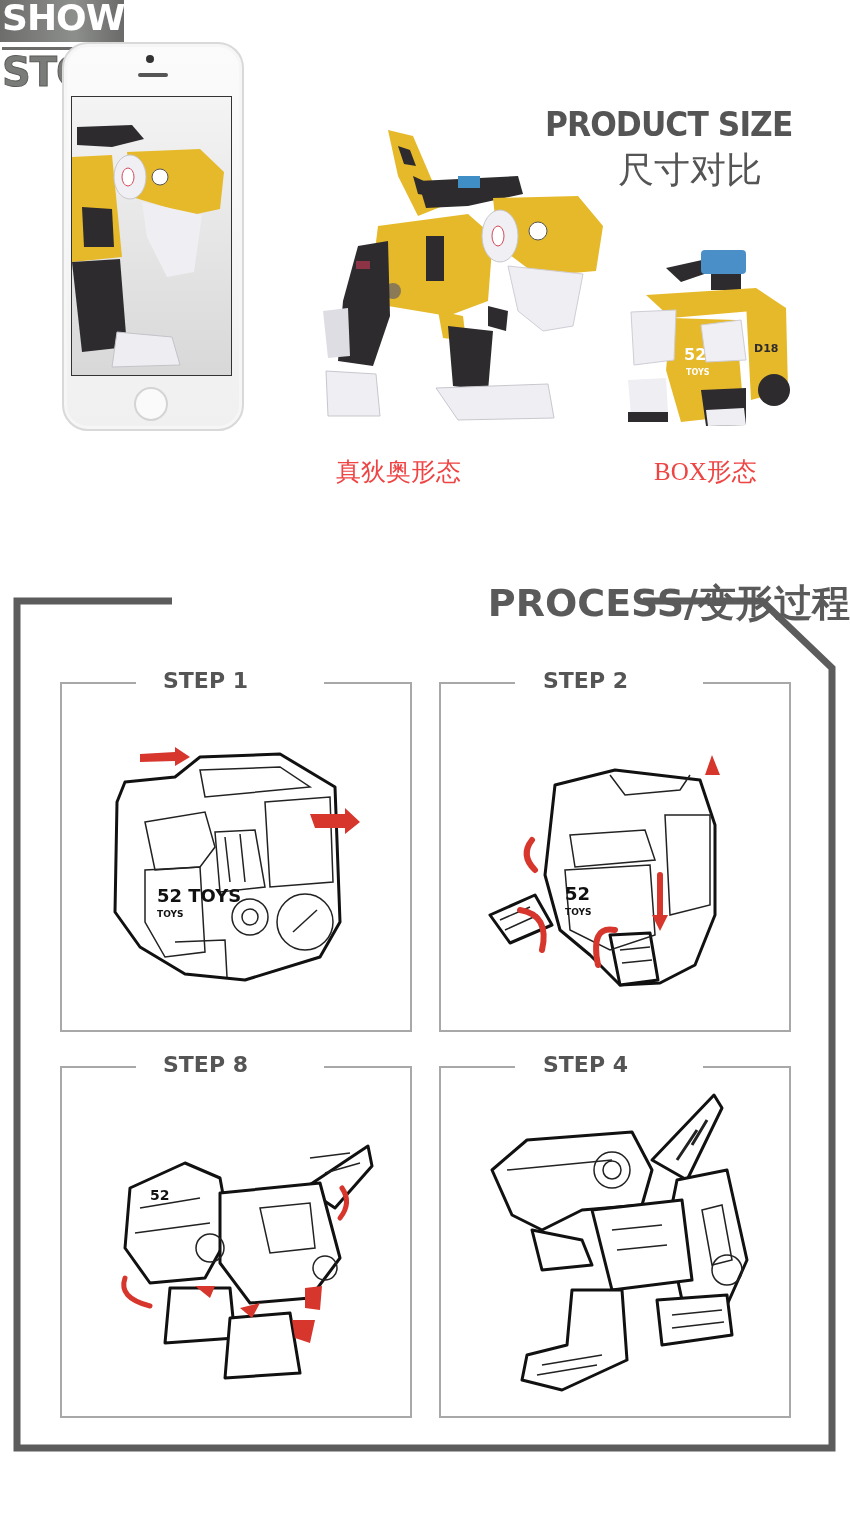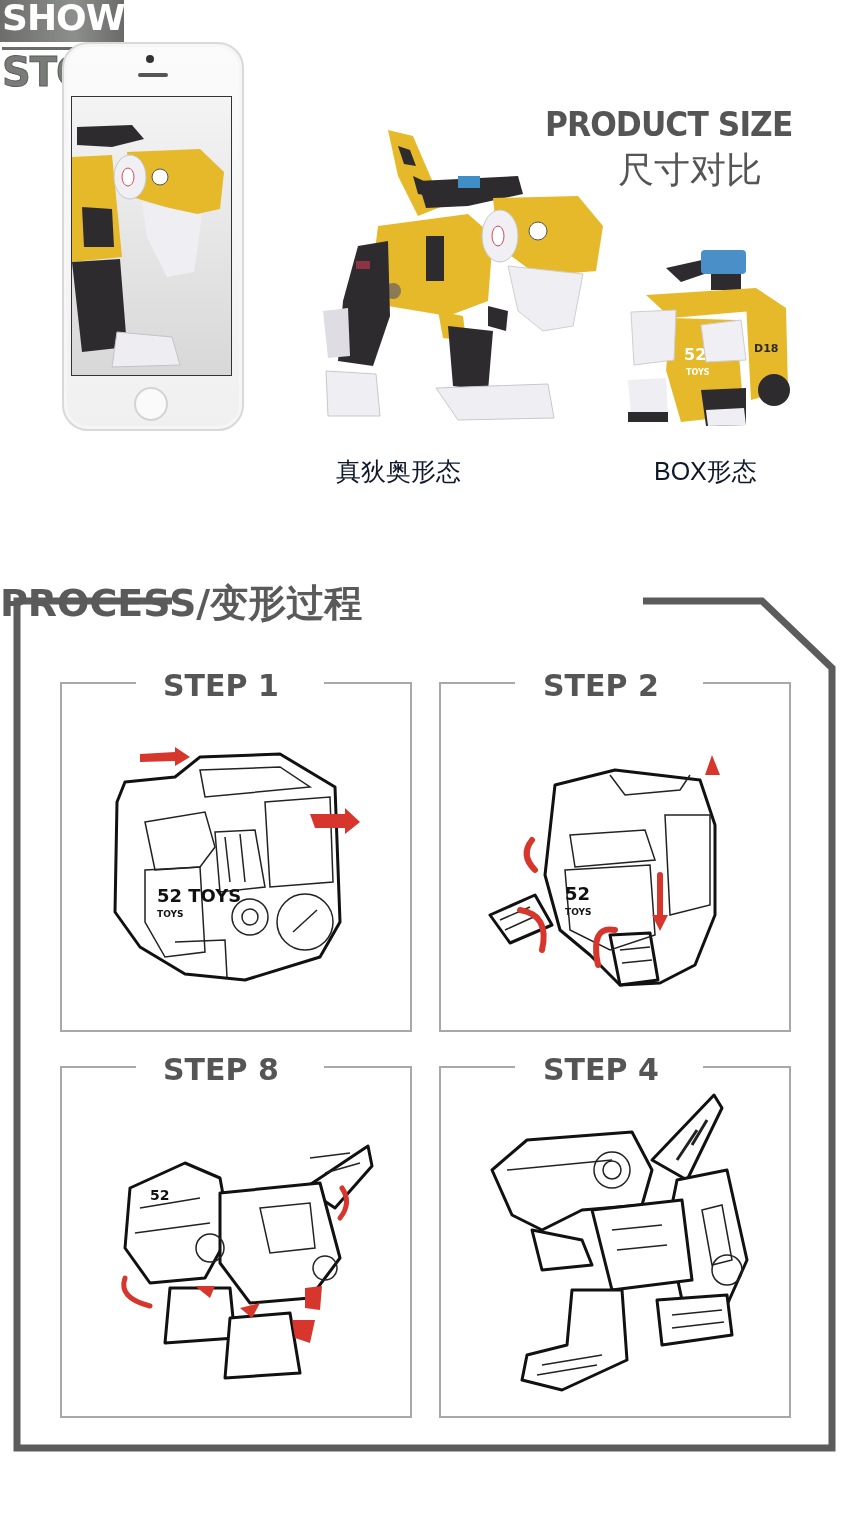--- a/index.html
+++ b/index.html
@@ -15,29 +15,29 @@
   
   .phone { position:absolute; left:62px; top:42px; width:178px; height:385px; border:2px solid #d9d9d9; border-radius:26px; background:linear-gradient(180deg,#fbfbfb,#f0f0f0); box-shadow:inset 0 0 0 3px #f6f6f6; }
   .phone-cam { position:absolute; left:146px; top:55px; width:8px; height:8px; border-radius:50%; background:#333; }
   .phone-speaker { position:absolute; left:138px; top:73px; width:30px; height:4px; border-radius:2px; background:#555; }
   .phone-screen { position:absolute; left:71px; top:96px; width:159px; height:278px; background:linear-gradient(180deg,#f4f4f4,#d8d8d8); border:1px solid #333; overflow:hidden; }
   .phone-home { position:absolute; left:134px; top:387px; width:30px; height:30px; border-radius:50%; border:2px solid #d4d4d4; background:#fafafa; }
 
   .heading-size { position:absolute; left:545px; top:104px; font-size:34px; font-weight:bold; color:#555555; letter-spacing:-1px; transform:scaleX(0.92); transform-origin:left top; font-family:"DejaVu Sans", sans-serif; }
   .heading-size-cn { position:absolute; left:618px; top:146px; font-size:36px; color:#555555; font-family:Liberation Sans, sans-serif; }
 
-  .caption { position:absolute; font-size:25px; color:#0f172a; font-family:Liberation Sans, sans-serif; }
+  .caption { position:absolute; font-size:25px; color:#ef4444; font-family:Liberation Serif, serif; }
 
   
   .frame-svg { position:absolute; left:0; top:0; }
-  .process-title { position:absolute; left:0; width:850px; top:578px; text-align:left; font-size:38px; font-weight:bold; color:#5a5a5a; letter-spacing:0px; font-family:"DejaVu Sans", sans-serif; }
+  .process-title { position:absolute; left:0; width:850px; top:578px; text-align:right; font-size:38px; font-weight:bold; color:#5a5a5a; letter-spacing:0px; font-family:"DejaVu Sans", sans-serif; }
 
   .step-box { position:absolute; border:2px solid #a8a8a8; border-top:none; background:#fff; }
   .step-top-left, .step-top-right { position:absolute; top:-2px; height:2px; background:#a8a8a8; }
-  .step-label { position:absolute; font-size:30px; font-weight:bold; color:#555555; letter-spacing:0px; font-family:"DejaVu Sans", sans-serif; }
+  .step-label { position:absolute; font-size:22px; font-weight:bold; color:#555555; letter-spacing:0px; font-family:"DejaVu Sans", sans-serif; }
 </style>
 </head>
 <body>
 
 <div class="wm-row wm-1">SHOW.Z</div>
 <div class="wm-bar"></div>
 <div class="wm-row wm-2">STORE</div>
 
 <div class="phone"></div>
 <div class="phone-cam"></div>

